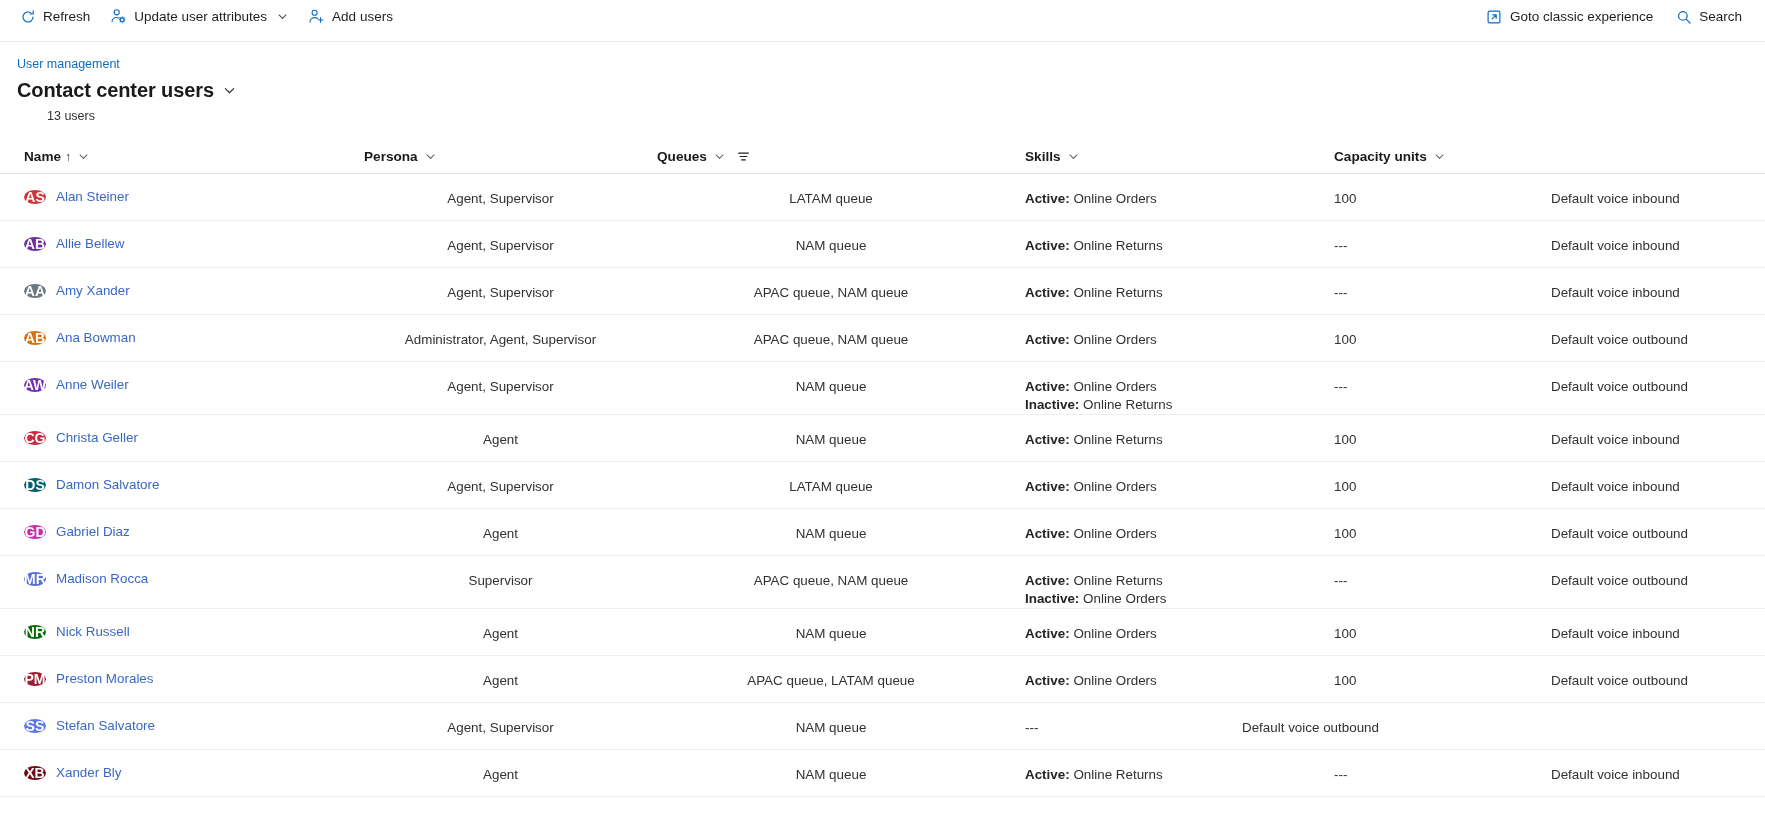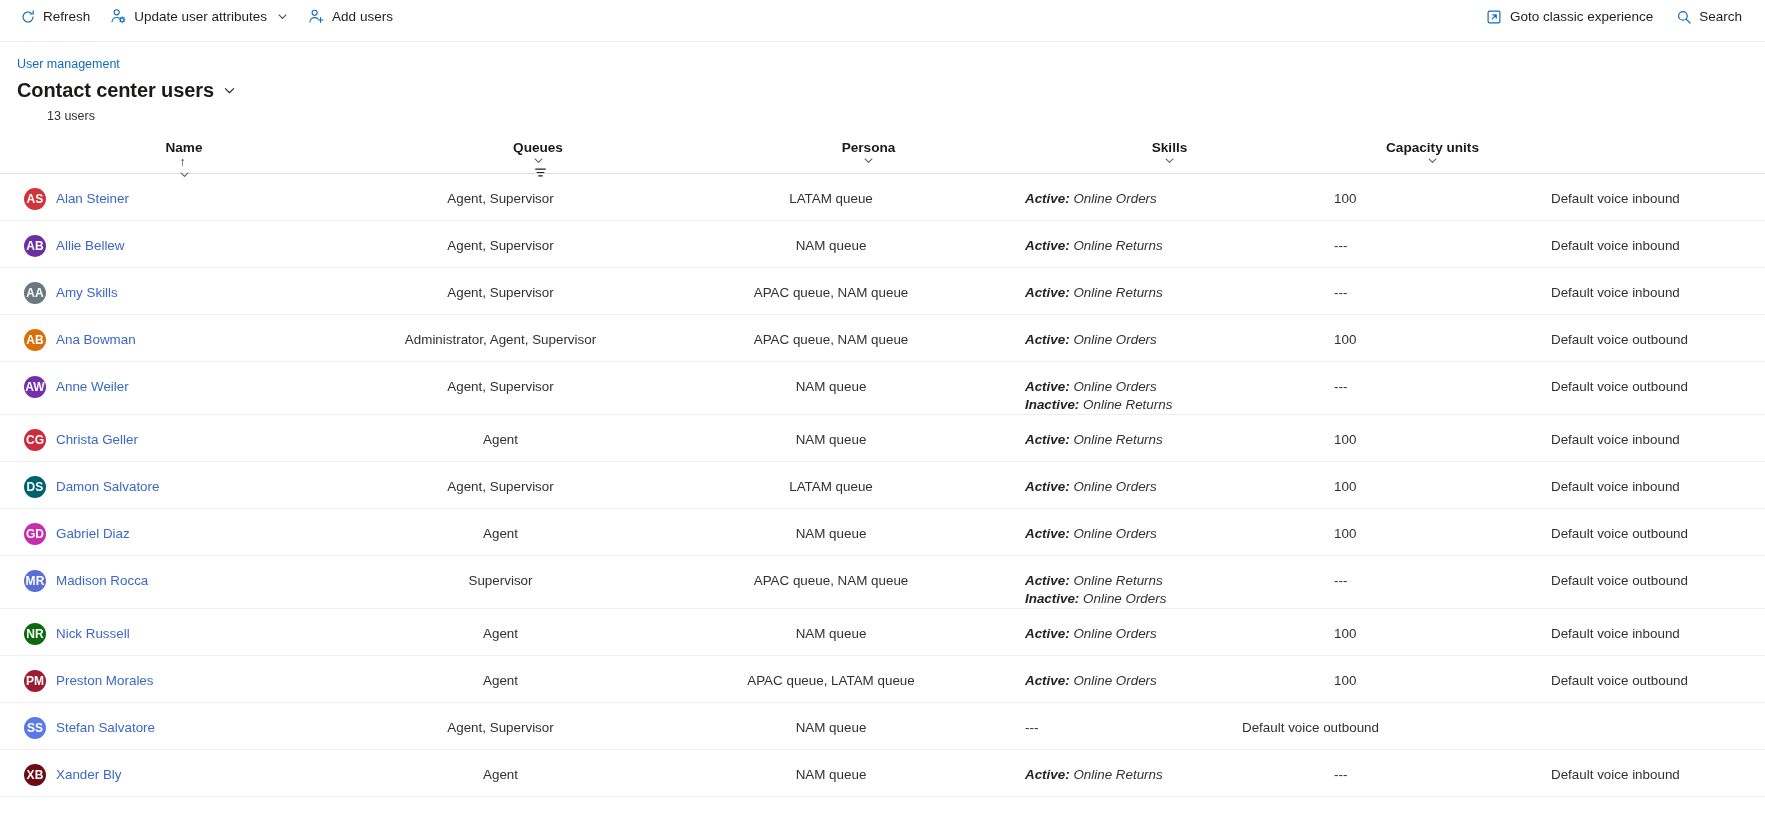--- a/index.html
+++ b/index.html
@@ -84,51 +84,51 @@
   .col-name     { width: 340px; flex: 0 0 340px; }
   .col-persona  { width: 293px; flex: 0 0 293px; }
   .col-queues   { width: 368px; flex: 0 0 368px; }
   .col-skills   { width: 309px; flex: 0 0 309px; }
   .col-capunits { width: 217px; flex: 0 0 217px; }
   .col-capprof  { width: 1fr; flex: 1 1 auto; }
 
   .head-cell {
     display: flex;
     align-items: center;
+    gap: 7px;
     font-size: 13.6px;
     font-weight: bold;
     color: #1b1a19;
     padding: 0 10px;
     height: 34px;
     cursor: pointer;
-    flex-direction: column;
   }
   .head-cell .sortarrow { font-size: 12px; font-weight: normal; color: #201f1e; margin-left: -3px; }
   .head-cell .hchev { color: #605e5c; display: inline-flex; align-items: center; }
   .head-cell .filter-icon { color: #201f1e; display: inline-flex; align-items: center; margin-left: 5px; }
 
   
   .name-cell { display: flex; align-items: center; gap: 10px; padding-top: 14px; }
   .avatar {
-    width: 22px; height: 22px;
+    width: 22px; height: 14px;
     border-radius: 50%;
     flex: 0 0 22px;
     color: #ffffff;
-    font-size: 12px;
+    font-size: 14px;
     font-weight: bold;
     display: flex;
     align-items: center;
     justify-content: center;
     letter-spacing: 0.1px;
     user-select: none;
   }
   .name-link { color: #3b68c4; font-size: 13.4px; cursor: pointer; }
 
   .body-text { padding-top: 16px; text-align: center; }
-  .skills-cell { padding-top: 16px; font-style: italic; }
+  .skills-cell { padding-top: 16px; }
   .skill-line { white-space: nowrap; }
   .skill-line b { font-weight: bold; color: #242424; }
   .cap-units { padding-top: 16px; }
   .cap-prof  { padding-top: 16px; }
 
   .search-text { color: #201f1e; }
 </style>
 </head>
 <body>
 
@@ -214,41 +214,41 @@
   <div class="grid-row grid-head" id="grid-header">
       <div class="head-cell col-name">
         <span>Name</span>
         <span class="sortarrow">↑</span>
         <span class="hchev">
           <svg width="11" height="11" viewBox="0 0 12 12" fill="none" stroke="currentColor" stroke-width="1.1">
             <path d="M2.2 4.3 6 8.1l3.8-3.8" stroke-linecap="round" stroke-linejoin="round"></path>
           </svg>
         </span>
       </div>
+      <div class="head-cell col-persona">
+        <span>Persona</span>
+        <span class="hchev">
+          <svg width="11" height="11" viewBox="0 0 12 12" fill="none" stroke="currentColor" stroke-width="1.1">
+            <path d="M2.2 4.3 6 8.1l3.8-3.8" stroke-linecap="round" stroke-linejoin="round"></path>
+          </svg>
+        </span>
+      </div>
       <div class="head-cell col-queues">
         <span>Queues</span>
         <span class="hchev">
           <svg width="11" height="11" viewBox="0 0 12 12" fill="none" stroke="currentColor" stroke-width="1.1">
             <path d="M2.2 4.3 6 8.1l3.8-3.8" stroke-linecap="round" stroke-linejoin="round"></path>
           </svg>
         </span>
         <span class="filter-icon">
           <svg width="13" height="13" viewBox="0 0 14 14" fill="none" stroke="currentColor" stroke-width="1.2">
             <path d="M1.8 3.4h10.4M3.3 7h7.4M5 10.6h4" stroke-linecap="round"></path>
           </svg>
         </span>
       </div>
-      <div class="head-cell col-persona">
-        <span>Persona</span>
-        <span class="hchev">
-          <svg width="11" height="11" viewBox="0 0 12 12" fill="none" stroke="currentColor" stroke-width="1.1">
-            <path d="M2.2 4.3 6 8.1l3.8-3.8" stroke-linecap="round" stroke-linejoin="round"></path>
-          </svg>
-        </span>
-      </div>
       <div class="head-cell col-skills">
         <span>Skills</span>
         <span class="hchev">
           <svg width="11" height="11" viewBox="0 0 12 12" fill="none" stroke="currentColor" stroke-width="1.1">
             <path d="M2.2 4.3 6 8.1l3.8-3.8" stroke-linecap="round" stroke-linejoin="round"></path>
           </svg>
         </span>
       </div>
       <div class="head-cell col-capunits">
         <span>Capacity units</span>
@@ -287,21 +287,21 @@
         <div class="cell col-skills skills-cell">
           <div class="skill-line"><b>Active:</b> <span>Online Returns</span></div>
         </div>
         <div class="cell col-capunits cap-units">---</div>
         <div class="cell col-capprof cap-prof">Default voice inbound</div>
       </div>
       <div class="grid-row grid-body-row">
         <div class="cell col-name">
           <div class="name-cell">
             <span class="avatar" style="background: rgb(105, 121, 126);">AA</span>
-            <span class="name-link">Amy Skills</span>
+            <span class="name-link">Amy Xander</span>
           </div>
         </div>
         <div class="cell col-persona body-text">Agent, Supervisor</div>
         <div class="cell col-queues body-text">APAC queue, NAM queue</div>
         <div class="cell col-skills skills-cell">
           <div class="skill-line"><b>Active:</b> <span>Online Returns</span></div>
         </div>
         <div class="cell col-capunits cap-units">---</div>
         <div class="cell col-capprof cap-prof">Default voice inbound</div>
       </div>

